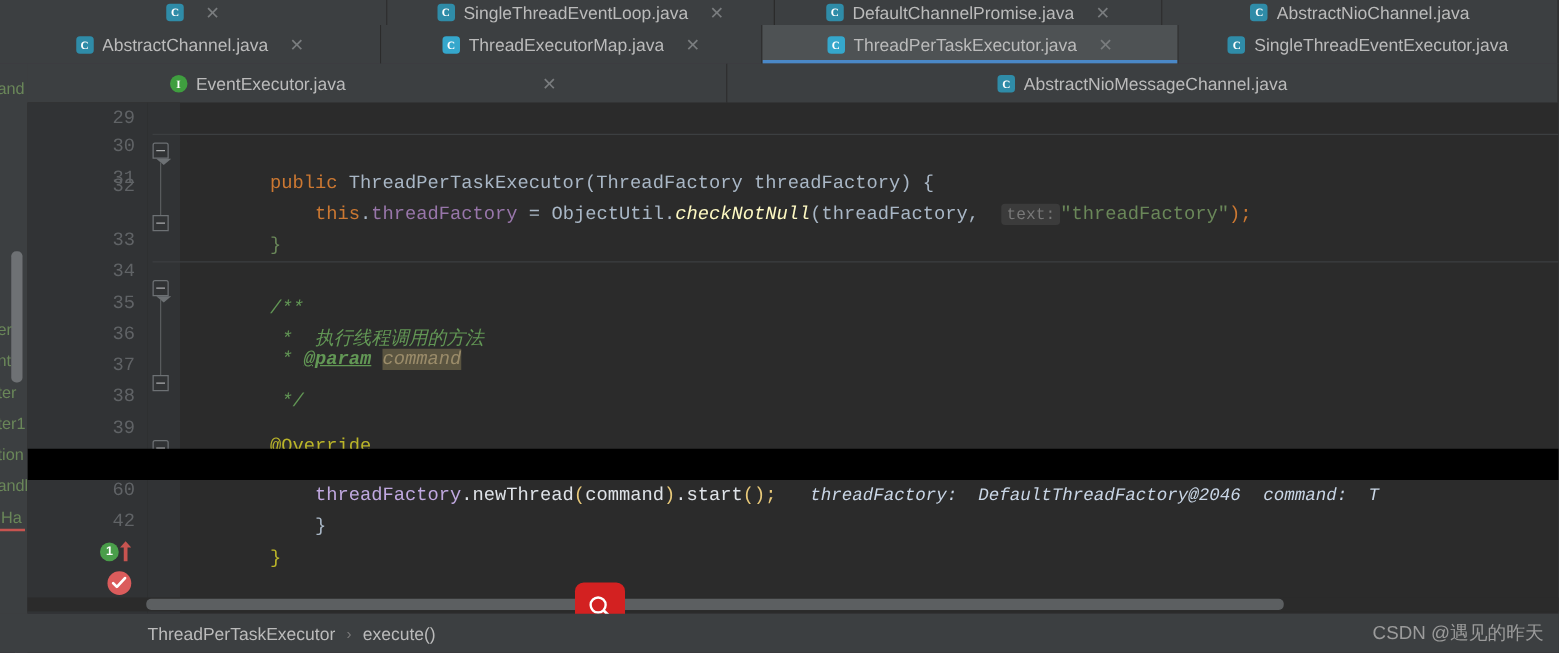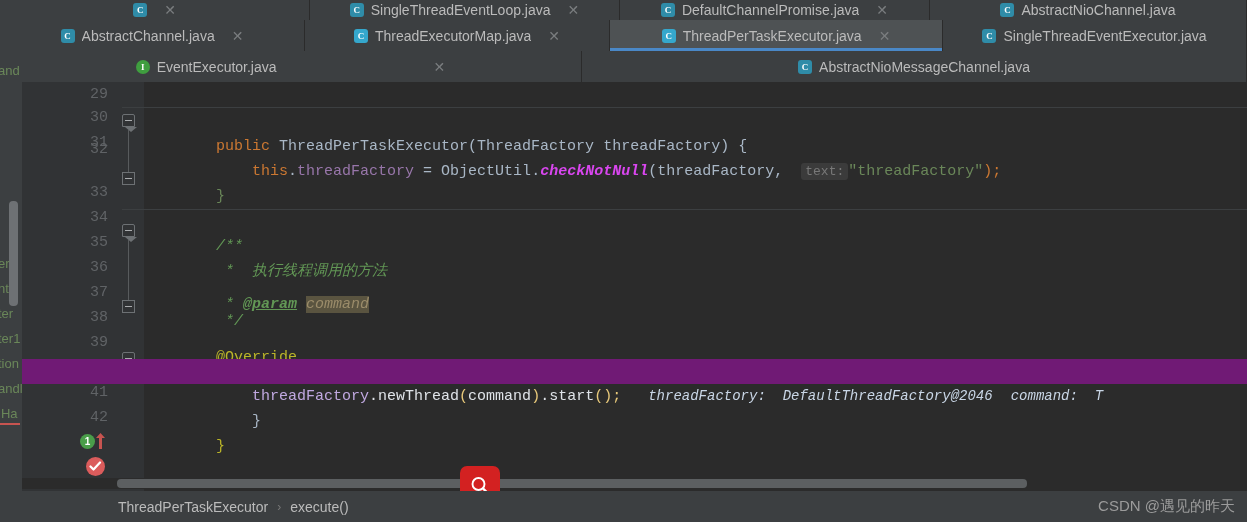--- a/index.html
+++ b/index.html
@@ -143,32 +143,32 @@
     font-family: "Liberation Mono", monospace;
     font-size: 15px;
     color: #a9b7c6;
     white-space: nowrap;
   }
   .cline {
     position: absolute; left: 0; height: 25px; line-height: 25px;
     white-space: pre;
   }
   .cline.hl {
-    left: -122px; width: 1225px; background: #701a75;
+    left: -122px; width: 1225px; background: #000000;
     padding-left: 122px;
   }
   .sep {
     position: absolute; left: -22px; right: 0; height: 1px; background: #3c3f41;
   }
 
   
   .kw   { color: #cc7832; }
   .type { color: #a9b7c6; }
   .fld  { color: #9876aa; }
-  .stat { color: #d946ef; font-style: italic; font-weight: bold; }
+  .stat { color: #fef9c3; font-style: italic; }
   .str  { color: #6a8759; }
   .cmt  { color: #629755; font-style: italic; }
   .cmtb { color: #629755; font-style: italic; font-weight: bold; text-decoration: underline; }
   .anno { color: #bbb529; }
   .brk  { color: #a9b7c6; }
   .punc { color: #a9b7c6; }
   .semi { color: #cc7832; }
   .hint {
     color: #787878; background: #3b3b3b; border-radius: 3px;
     padding: 1px 4px; font-size: 13px; font-family: Liberation Mono, monospace;
@@ -297,21 +297,21 @@
       <div class="lnum" style="top:52px;">31</div>
       <div class="lnum" style="top:59px;">32</div>
       <div class="lnum" style="top:102px;">33</div>
       <div class="lnum" style="top:127px;">34</div>
       <div class="lnum" style="top:152px;">35</div>
       <div class="lnum" style="top:177px;">36</div>
       <div class="lnum" style="top:202px;">37</div>
       <div class="lnum" style="top:227px;">38</div>
       <div class="lnum" style="top:252px;">39</div>
       <div class="lnum" style="top:277px;">40</div>
-      <div class="lnum" style="top:302px;">41</div>
+      <div class="lnum" style="top:302px;">60</div>
       <div class="lnum" style="top:327px;">42</div>
     </div>
 
     <div id="foldstrip">
       <div class="foldmark open" style="top:32px;"></div>
       <div class="foldline" style="top:48px;height:42px;"></div>
       <div class="foldmark" style="top:90px;"></div>
       <div class="foldmark open" style="top:142px;"></div>
       <div class="foldline" style="top:158px;height:60px;"></div>
       <div class="foldmark" style="top:218px;"></div>
@@ -348,21 +348,21 @@
       </div>
 
       <div class="cline cmt" style="top:127px;">
         <span>/**</span>
       </div>
 
       <div class="cline cmt" style="top:152px;">
         <span> *  执行线程调用的方法</span>
       </div>
 
-      <div class="cline" style="top:185px;">
+      <div class="cline" style="top:168px;">
         <span class="cmt"> * </span><span class="cmtb">@param</span><span> </span><span class="param-cmt">command</span>
       </div>
 
       <div class="cline cmt" style="top:202px;">
         <span> */</span>
       </div>
 
       <div class="cline" style="top:238px;">
         <span class="anno">@Override</span>
       </div>

